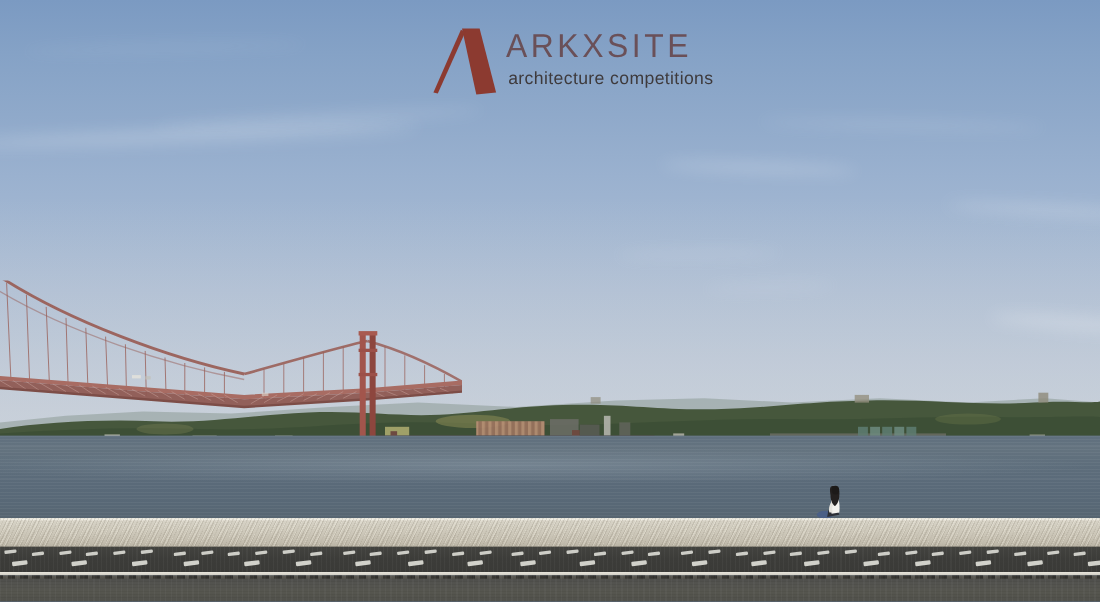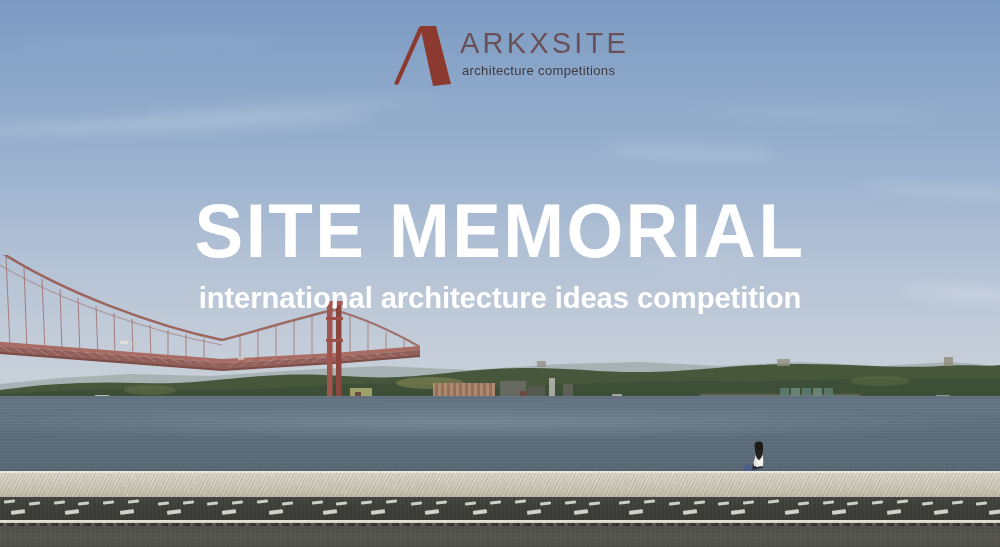--- a/index.html
+++ b/index.html
@@ -208,21 +208,21 @@
     font-weight: 300;
     letter-spacing: 3.2px;
     line-height: 1;
     color: #6a5058;
     white-space: nowrap;
     transform: scaleY(1.04);
     transform-origin: left top;
   }
   .logo-tag {
     font-family: "Liberation Sans", sans-serif;
-    font-size: 13px;
+    font-size: 16px;
     font-weight: 400;
     letter-spacing: .35px;
     line-height: 1;
     color: #3e3a3c;
     margin-top: 7px;
     margin-left: 2px;
     white-space: nowrap;
   }
 
   
@@ -529,18 +529,14 @@
 
         <path d="M30,3 L34,5 L9,61 L5,60 Z" fill="#8c3a30"></path>
       </svg>
     </div>
     <div class="logo-text">
       <div class="logo-word">ARKXSITE</div>
       <div class="logo-tag">architecture competitions</div>
     </div>
   </div>
 
-  <div class="headline-block">
-    <div class="headline">SITE MEMORIAL</div>
-    <div class="subhead">international architecture ideas competition</div>
-  </div>
 
 </div>
 
 </body></html>

